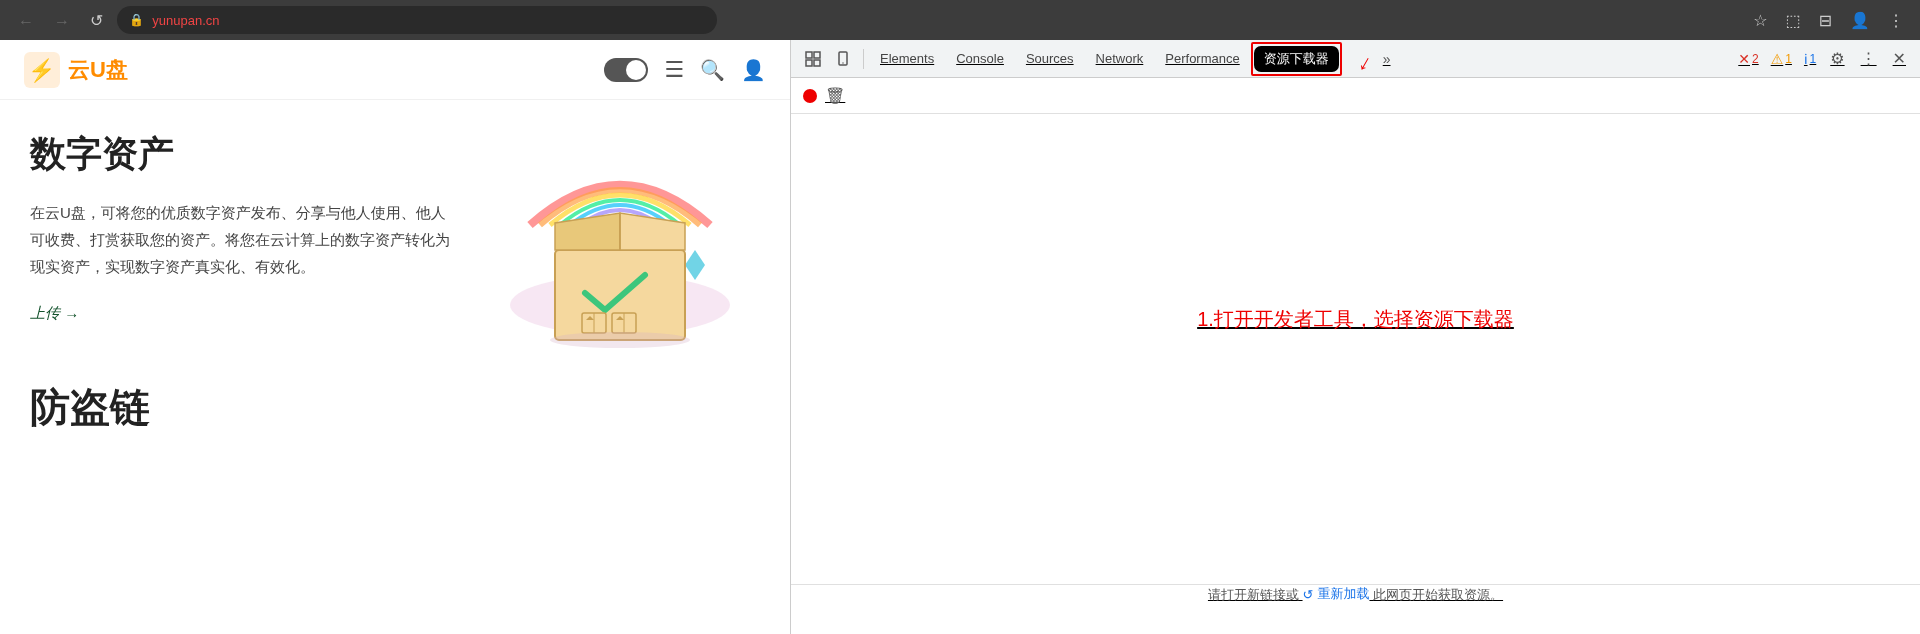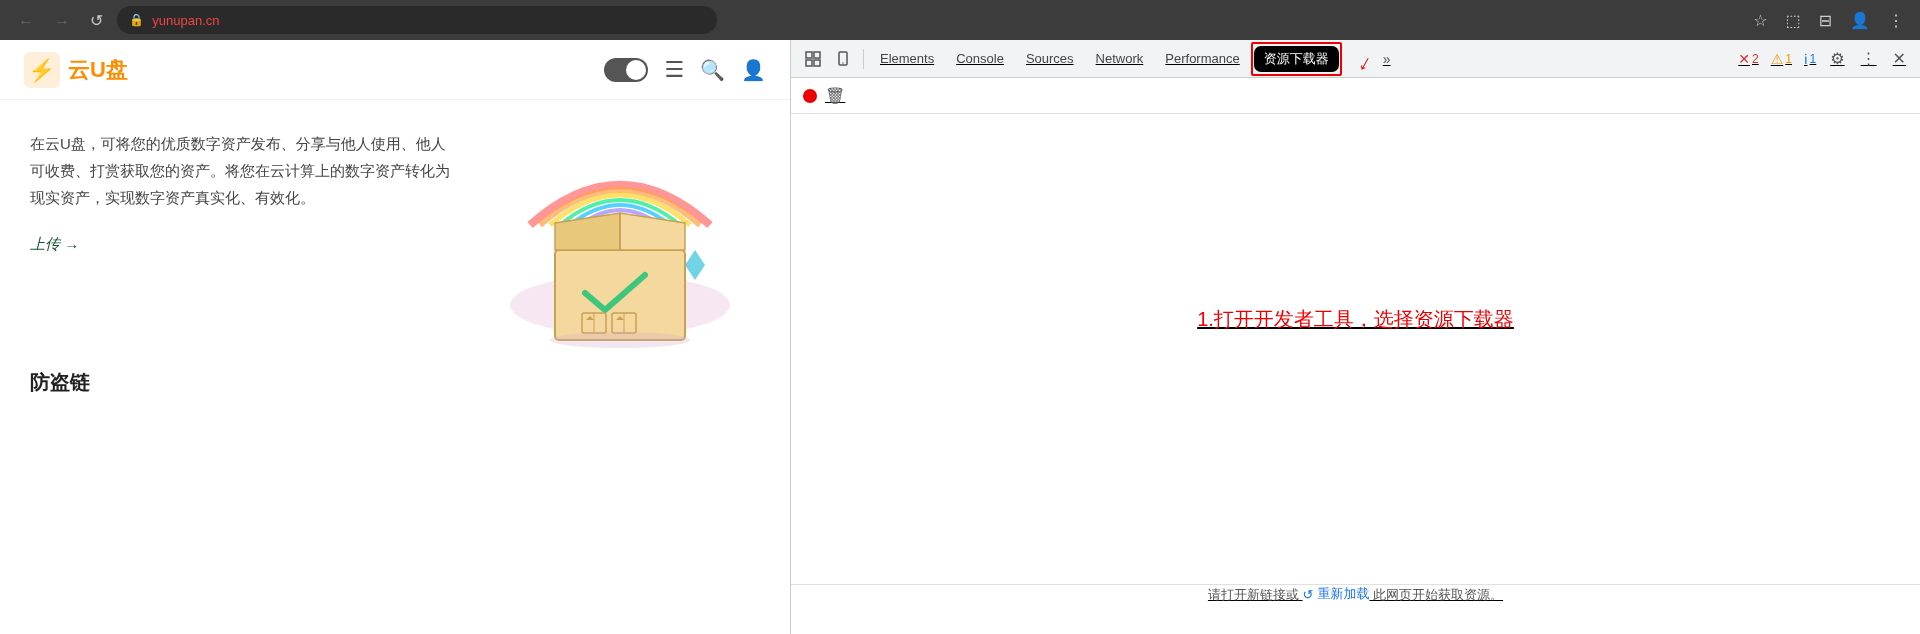--- a/index.html
+++ b/index.html
@@ -33,21 +33,21 @@
 
     
     .site-content { padding: 30px 30px; flex: 1; position: relative; }
     .hero-section { display: flex; align-items: flex-start; gap: 20px; }
     .hero-text { flex: 1; }
     .hero-title { font-size: 36px; font-weight: bold; color: #222; margin-bottom: 20px; }
     .hero-desc { font-size: 15px; color: #444; line-height: 1.8; margin-bottom: 24px; }
     .upload-link { color: #14532d; font-size: 15px; cursor: pointer; text-decoration: none; font-style: italic; }
     .hero-image { width: 280px; height: 230px; flex-shrink: 0; display: flex; align-items: center; justify-content: center; }
 
-    .section-title2 { font-size: 20px; font-weight: bold; color: #222; margin-top: 9px; }
+    .section-title2 { font-size: 40px; font-weight: bold; color: #222; margin-top: 20px; }
 
     
     .devtools-panel { flex: 1; background: #fff; display: flex; flex-direction: column; border-left: 1px solid #ccc; text-decoration: underline; }
 
     
     .devtools-toolbar { height: 38px; background: #f1f3f4; border-bottom: 1px solid #ccc; display: flex; align-items: center; padding: 0 8px; gap: 2px; }
     .dt-icon-btn { background: none; border: none; cursor: pointer; font-size: 14px; color: #555; padding: 4px 6px; border-radius: 3px; display: flex; align-items: center; }
     .dt-separator { width: 1px; height: 20px; background: #ccc; margin: 0 4px; }
     .dt-tab { background: none; border: none; cursor: pointer; font-size: 13px; color: #444; padding: 6px 10px; border-radius: 3px; white-space: nowrap; }
     .dt-tab.highlighted { background: #000000; color: #fff; border-radius: 7px; padding: 4px 10px; }
@@ -122,20 +122,21 @@
         </div>
         <span style="font-size:22px;color:#555;cursor:pointer;">☰</span>
         <span style="font-size:20px;color:#555;cursor:pointer;">🔍</span>
         <span style="font-size:20px;color:#555;cursor:pointer;">👤</span>
       </div>
     </div>
 
     <div class="site-content">
       <div class="hero-section">
         <div class="hero-text">
+          <h1 class="hero-title">数字资产</h1>
           <p class="hero-desc">在云U盘，可将您的优质数字资产发布、分享与他人使用、他人可收费、打赏获取您的资产。将您在云计算上的数字资产转化为现实资产，实现数字资产真实化、有效化。</p>
           <a class="upload-link">上传 →</a>
         </div>
 
         <div class="hero-image">
           <svg viewBox="0 0 260 220" class="box-svg">
 
             <ellipse cx="130" cy="170" rx="110" ry="30" fill="#f0d0e8" opacity="0.5"></ellipse>
 
             <path d="M40 90 Q130 10 220 90" stroke="#ff6b6b" stroke-width="8" fill="none" opacity="0.7"></path>

